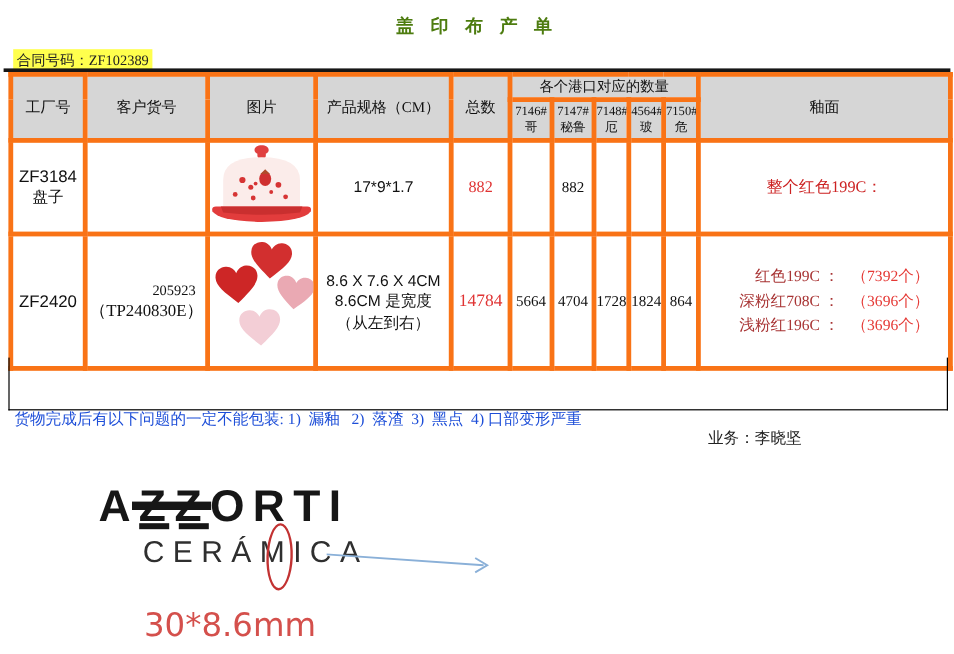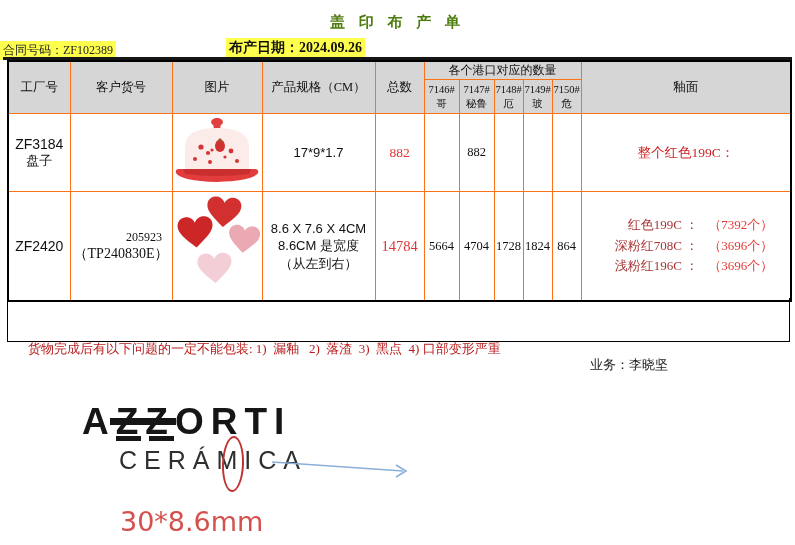--- a/index.html
+++ b/index.html
@@ -2,31 +2,31 @@
 <html><head>
 <meta charset="utf-8">
 <style>
   * { margin:0; padding:0; box-sizing:border-box; }
   body { background:#fff; font-family:"Liberation Serif","DejaVu Serif",serif; }
   .page { position:relative; width:795px; height:545px; background:#fff; overflow:hidden; }
 
   .doc-title { position:absolute; top:13px; left:0; width:100%; text-align:center;
     font-size:15px; font-weight:bold; letter-spacing:5px; color:#4d7c0f; }
 
-  .info-row { position:absolute; top:38px; left:0; right:5px; height:19px; }
+  .info-row { position:absolute; top:38px; left:11px; right:5px; height:19px; }
   .hl { background:#ffff4d; padding:1px 3px; }
   .info-contract { position:absolute; left:0; top:3px; font-size:12px; color:#222; }
   .info-prod { position:absolute; left:226px; top:0; font-size:14px; font-weight:bold; color:#111; }
   .info-deliv { position:absolute; right:0; top:0; font-size:14px; font-weight:bold; color:#111; }
 
   .thick-rule { position:absolute; top:57px; left:3px; width:789px; height:2.5px; background:#161616; }
 
   table.order-table { position:absolute; top:60px; left:7px; width:783px;
     border-collapse:collapse; table-layout:fixed; }
-  .order-table th, .order-table td { border:1px solid #f97316; text-align:center; vertical-align:middle;
+  .order-table th, .order-table td { border:4px solid #f97316; text-align:center; vertical-align:middle;
     font-size:12.5px; color:#111; padding:0; overflow:hidden; }
   .order-table thead th { background:#d6d6d6; font-weight:normal; }
   .order-table { border:2px solid #000; }
   th.ports-group { height:18px; font-size:12px; }
   th.port-head { height:34px; font-size:10.5px; line-height:1.25; }
   th.port-head span { display:block; }
   tr.row-1 td { height:78px; }
   tr.row-2 td { height:108px; }
 
   .sans { font-family:"Liberation Sans","DejaVu Sans",sans-serif; }
@@ -36,22 +36,22 @@
   .cust2 { font-size:14px; }
   .spec-line { font-size:13px; line-height:1.35; }
   .total-val { color:#e03434; font-size:13.5px; }
   .port-val { font-size:11px; }
   .glaze-all { color:#cc2222; font-weight:normal; font-size:13.5px; }
   .glaze-line { font-size:13px; line-height:1.6; white-space:nowrap; }
   .glaze-name { display:inline-block; min-width:100px; text-align:right; color:#a83434; }
   .glaze-count { display:inline-block; min-width:74px; text-align:left; padding-left:10px; color:#e53935; }
 
   .notes-box { position:absolute; top:298px; left:7px; width:783px; height:44px;
-    border:1px solid #000; border-top:none; padding:2px 20px; font-size:13px; line-height:1.5;
-    color:#b91c1c; white-space:pre-wrap; }
+    border:1px solid #000; border-top:none; padding:2px 4px; font-size:13px; line-height:1.5;
+    color:#1d4ed8; white-space:pre-wrap; }
 
   .signature { position:absolute; top:356px; left:590px; font-size:13px; color:#222; }
 
   .logo { position:absolute; top:401px; left:82px; width:230px; }
   .brand-line { position:relative; height:40px; }
   .brand-text { font-family:"Liberation Sans","DejaVu Sans",sans-serif; font-size:37px; font-weight:bold;
     letter-spacing:7px; color:#161616; }
   .zz-bar { position:absolute; left:28px; top:17px; width:66px; height:6.5px; background:#161616; }
   .zz-under { position:absolute; top:35px; height:5px; background:#161616; }
   .zz-u1 { left:34px; width:25px; }
@@ -70,21 +70,20 @@
 </style>
 </head>
 <body>
 
 <div class="page">
 
   <div class="doc-title">盖 印 布 产 单</div>
 
   <div class="info-row">
     <span class="info-contract hl"><span>合同号码：</span><span>ZF102389</span></span>
-    <span class="info-prod hl"><span>布产日期：</span><span>2024.09.26</span></span>
   </div>
 
   <div class="thick-rule"></div>
 
   <table class="order-table">
     <colgroup>
       <col style="width:62px">
         <col style="width:102px">
         <col style="width:90px">
         <col style="width:113px">
@@ -113,21 +112,21 @@
           </th>
         <th class="port-head">
             <span>7147#</span>
             <span>秘鲁</span>
           </th>
         <th class="port-head">
             <span>7148#</span>
             <span>厄</span>
           </th>
         <th class="port-head">
-            <span>7149#</span>
+            <span>4564#</span>
             <span>玻</span>
           </th>
         <th class="port-head">
             <span>7150#</span>
             <span>危</span>
           </th>
       </tr>
     </thead>
     <tbody>
       <tr class="row-1">

